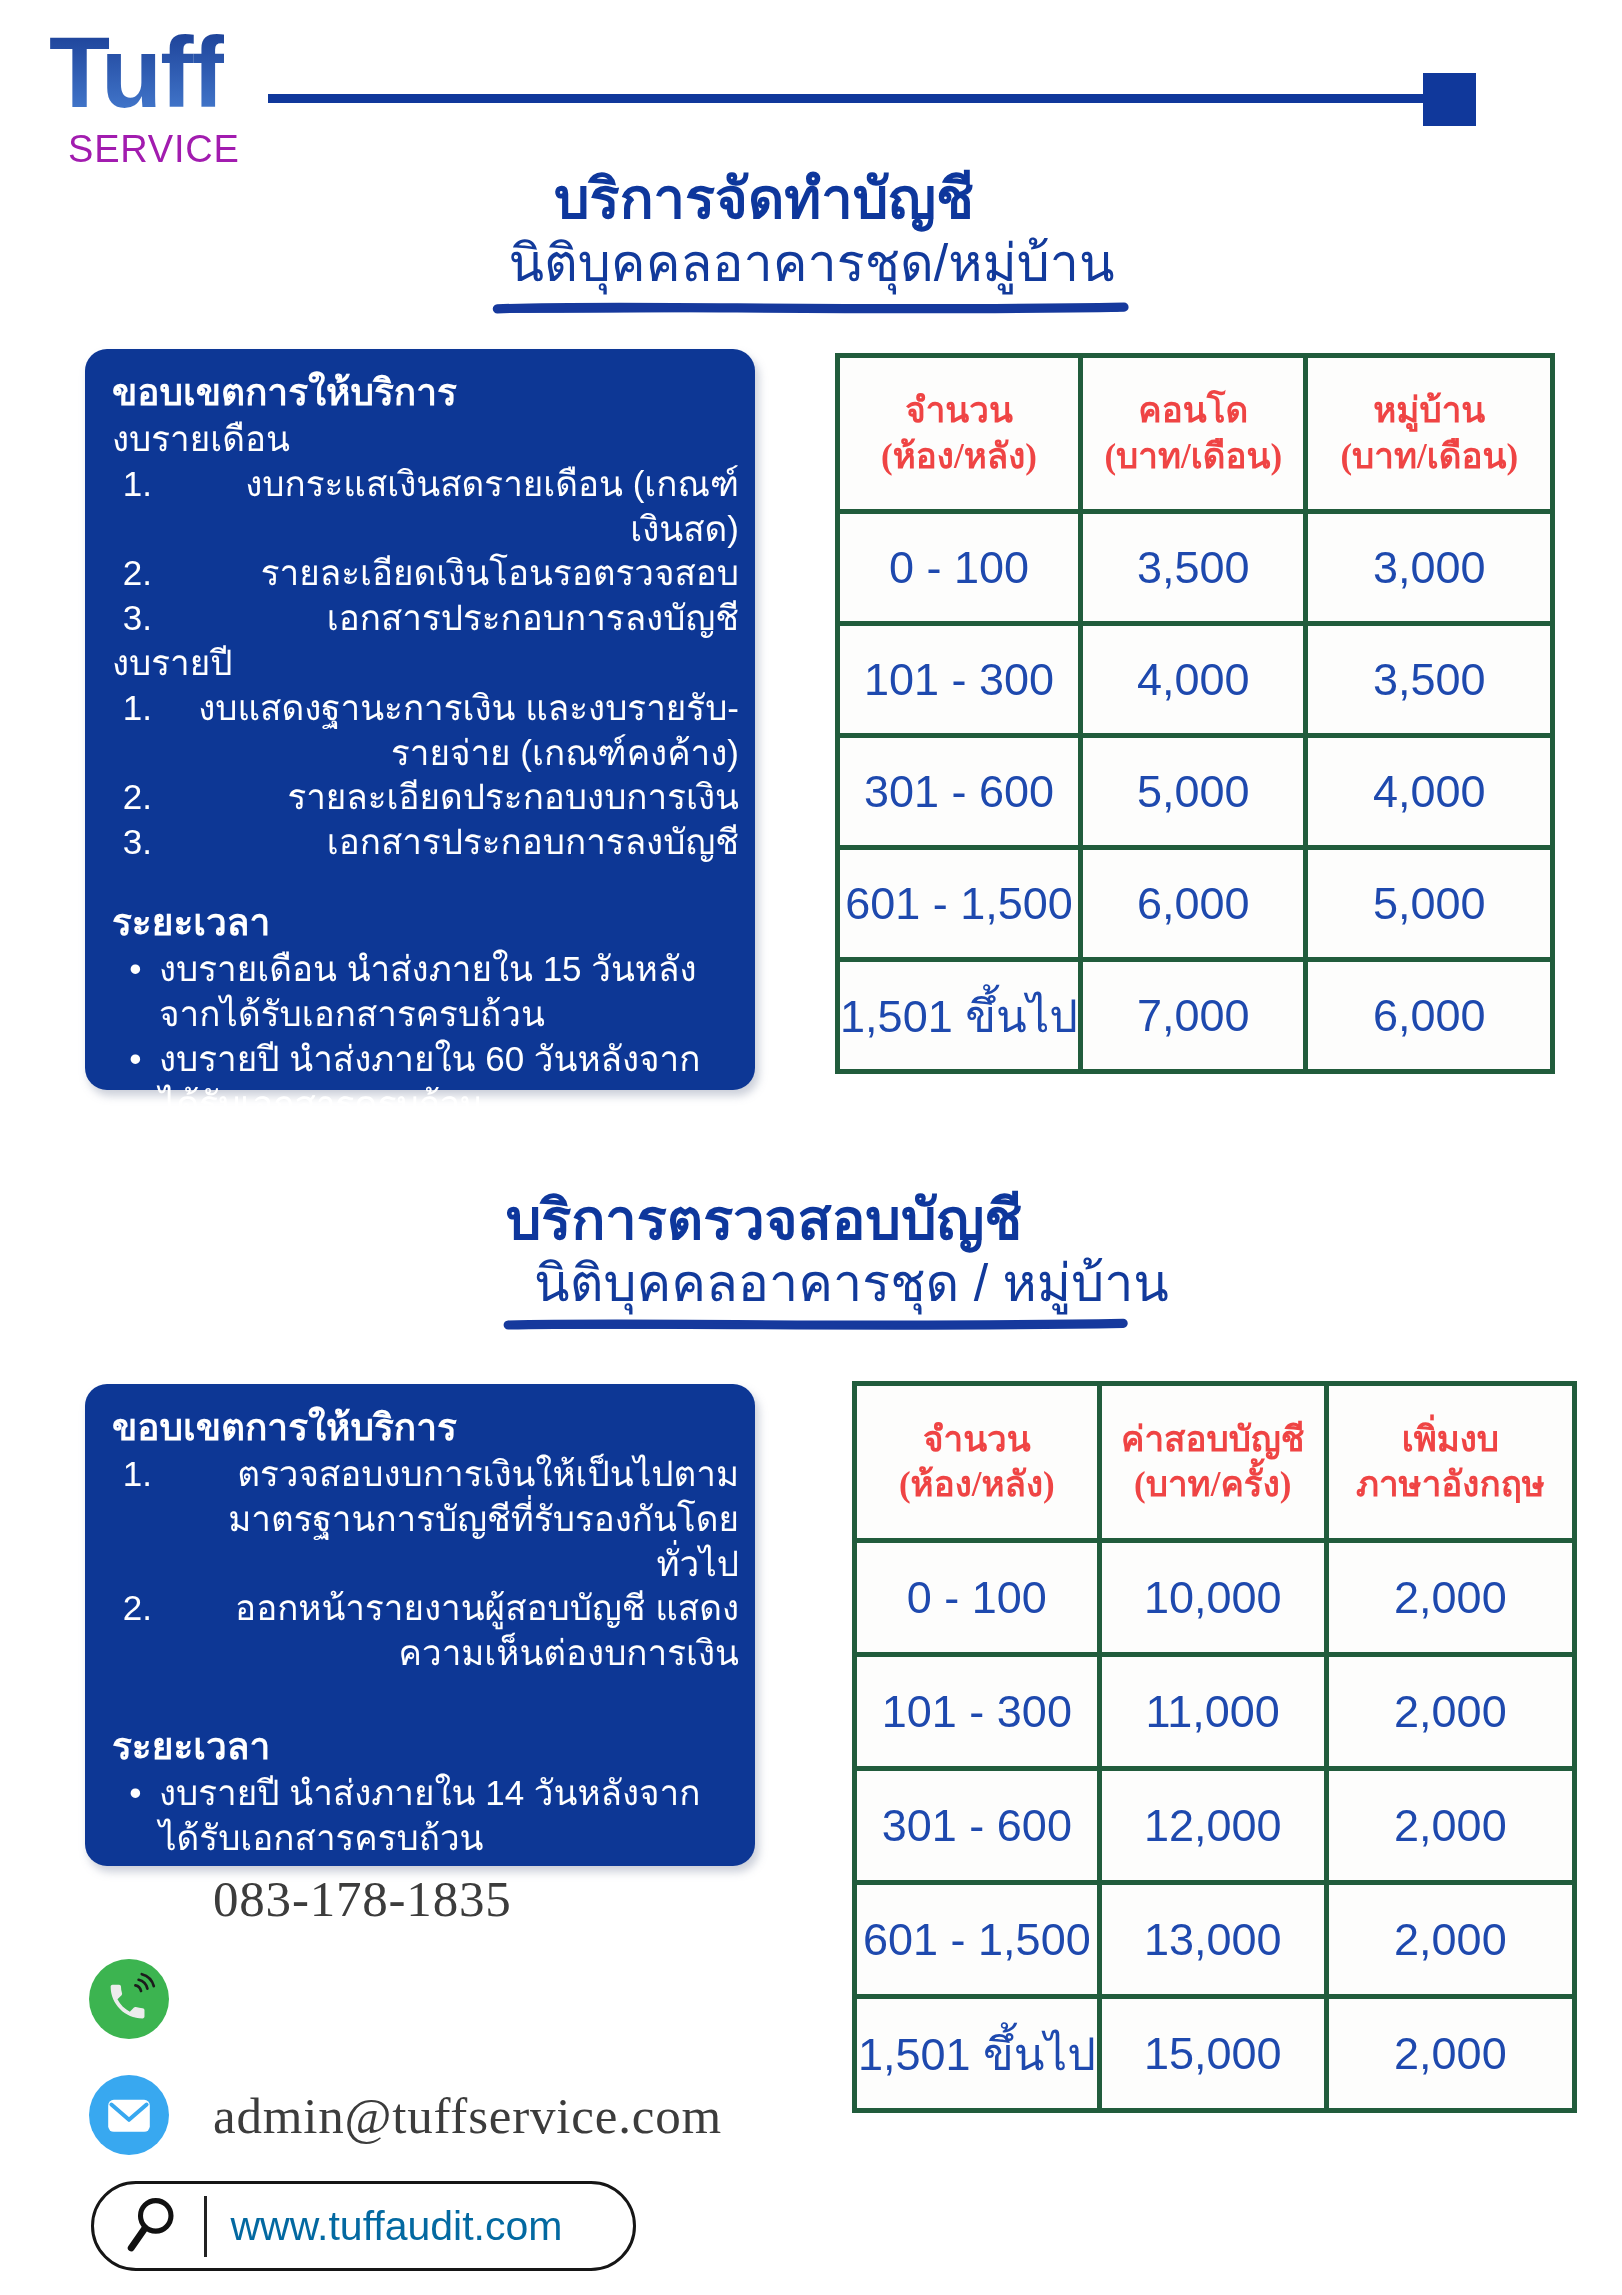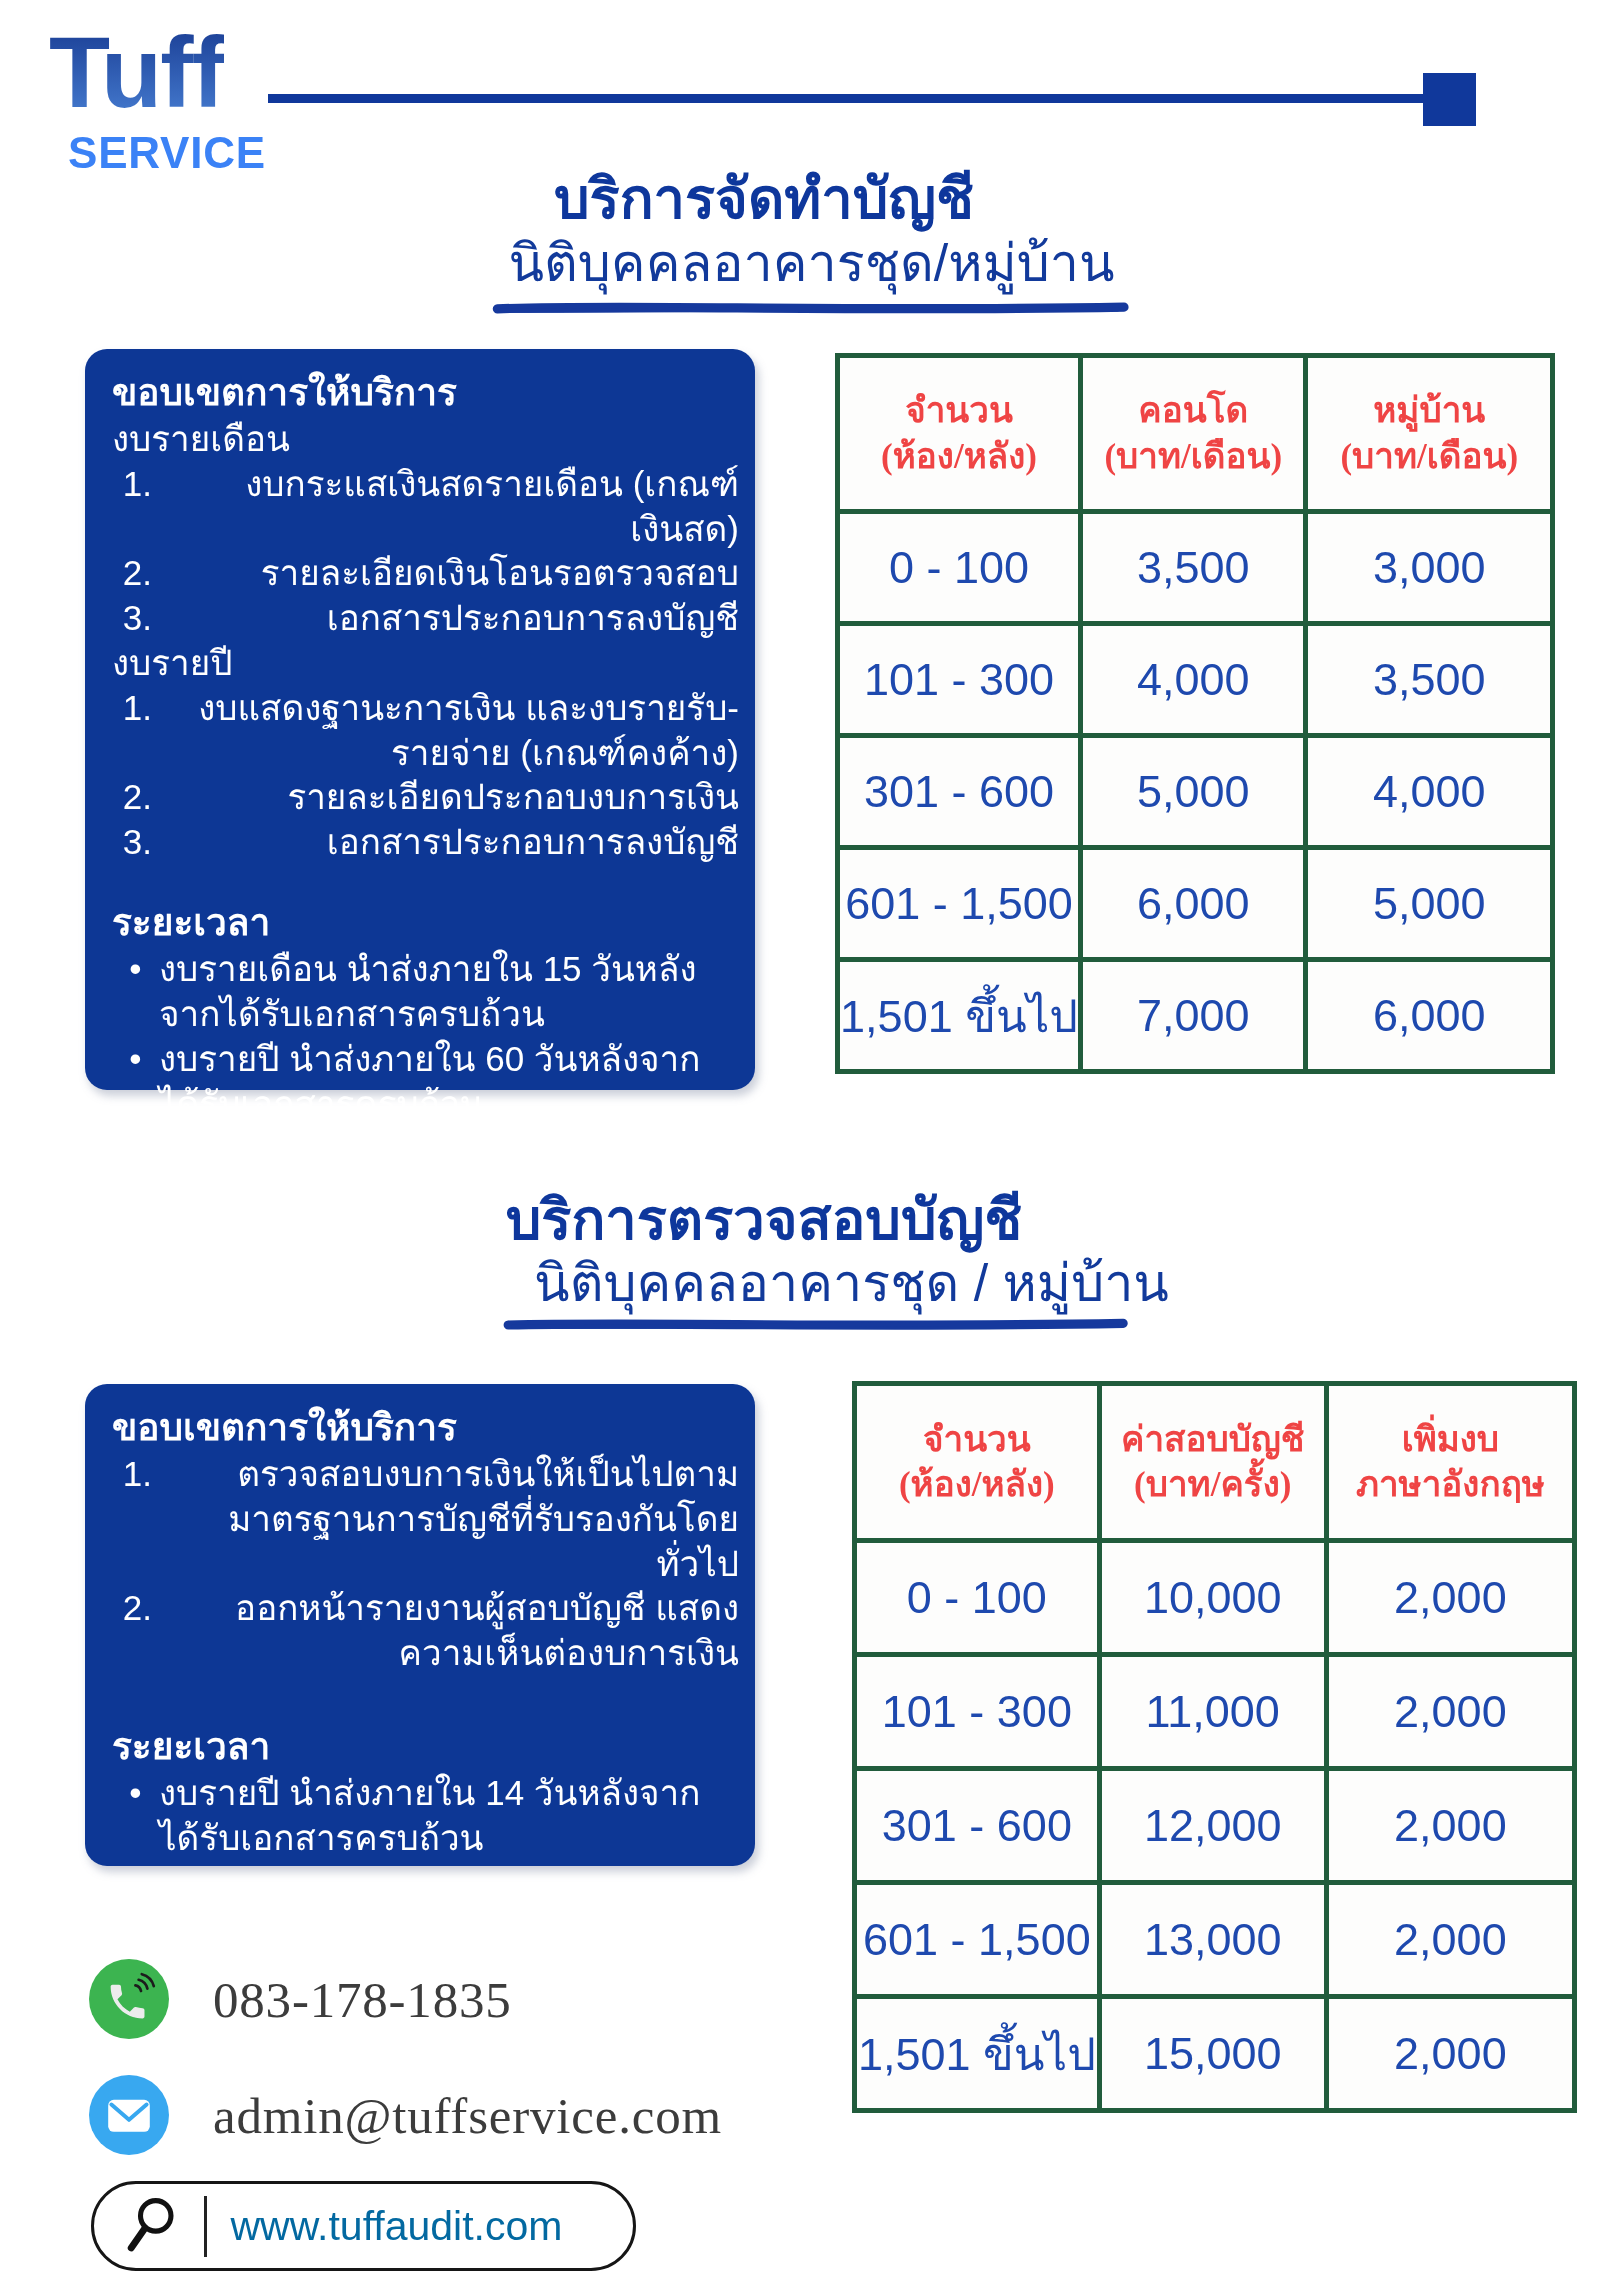--- a/index.html
+++ b/index.html
@@ -13,21 +13,21 @@
   
   .logo-name{
     left:49px;top:15px;
     font-size:100px;font-weight:800;letter-spacing:-1.7px;
     background:linear-gradient(180deg,#16388f 0%,#4a82d6 100%);
     -webkit-background-clip:text;background-clip:text;
     color:#1d4aa8;-webkit-text-fill-color:transparent;
   }
   .logo-sub{
     left:68px;top:128px;
-    font-size:44px;font-weight:700;color:#3b82f6;letter-spacing:0.8px;
+    font-size:38px;font-weight:400;color:#a21caf;letter-spacing:0.8px;
   }
   .header-line{left:268px;top:94px;width:1155px;height:8.5px;background:#10389b;}
   .header-square{left:1423px;top:73px;width:53px;height:53px;background:#10389b;}
 
   
   .sec-title{
     left:0;width:1528px;text-align:center;
     font-size:56px;font-weight:800;color:#0e379c;
   }
   .sec-sub{
@@ -261,21 +261,21 @@
 
 <svg class="abs c-icon" style="left:89px;top:1959px;" viewBox="0 0 100 100">
   <circle cx="50" cy="50" r="50" fill="#3cb450"></circle>
   <path d="M6.62 10.79c1.44 2.83 3.76 5.14 6.59 6.59l2.2-2.2c.27-.27.67-.36 1.02-.24 1.12.37 2.33.57 3.57.57.55 0 1 .45 1 1V20c0 .55-.45 1-1 1-9.39 0-17-7.61-17-17 0-.55.45-1 1-1h3.5c.55 0 1 .45 1 1 0 1.25.2 2.45.57 3.57.11.35.03.74-.25 1.02l-2.2 2.2z" transform="translate(20,25) scale(2.35)" fill="#ececec"></path>
   <g stroke="#1c1c1c" stroke-width="3.4" fill="none" stroke-linecap="round">
     <path d="M58 33 a9 9 0 0 1 7 7"></path>
     <path d="M62 26 a15 15 0 0 1 11 11"></path>
     <path d="M66 19 a21 21 0 0 1 15 15"></path>
   </g>
 </svg>
-<div class="abs contact-text" style="left:213px;top:1971px;">083-178-1835</div>
+<div class="abs contact-text" style="left:213px;top:1870px;">083-178-1835</div>
 
 <svg class="abs c-icon" style="left:89px;top:2075px;" viewBox="0 0 100 100">
   <circle cx="50" cy="50" r="50" fill="#38a8f0"></circle>
   <rect x="24" y="31" width="52" height="40" rx="7" fill="#ffffff"></rect>
   <path d="M28 37 L50 56 L72 37" stroke="#38a8f0" stroke-width="5" fill="none" stroke-linecap="round" stroke-linejoin="round"></path>
 </svg>
 <div class="abs contact-text" style="left:213px;top:2087px;">admin@tuffservice.com</div>
 
 <div class="abs search-pill">
   <svg style="margin-left:27px;" width="61" height="68" viewBox="0 0 72 80">

